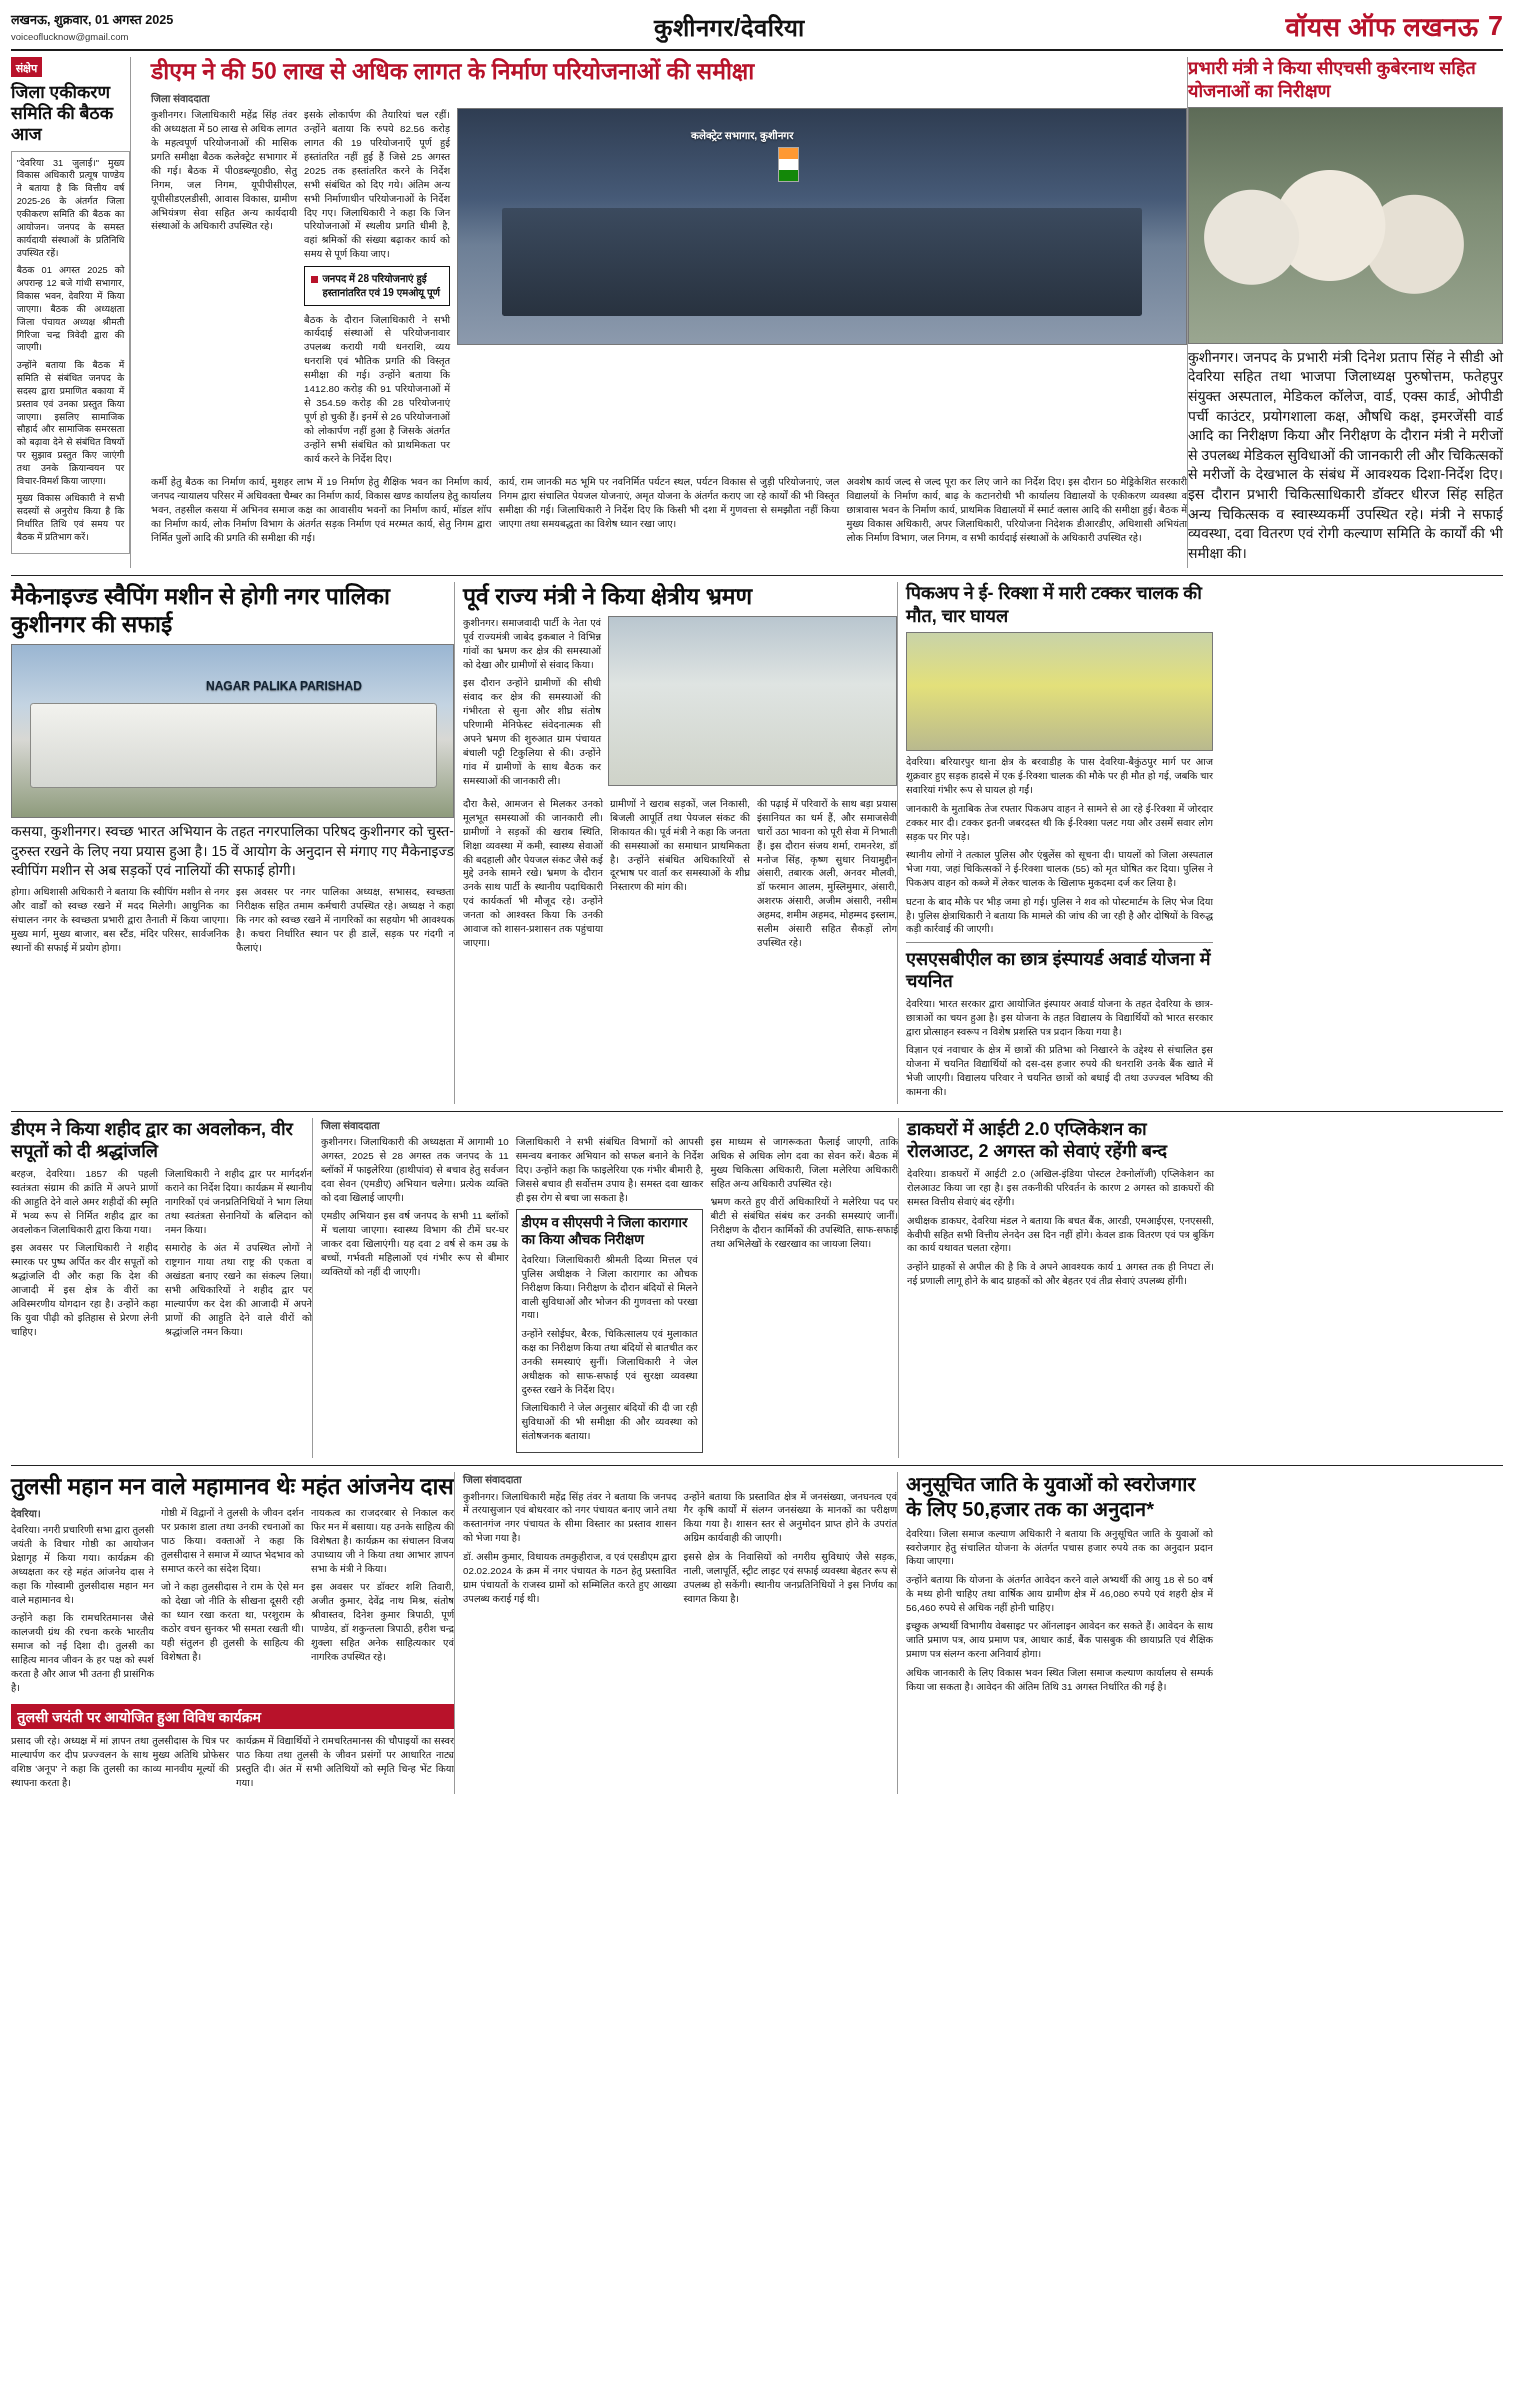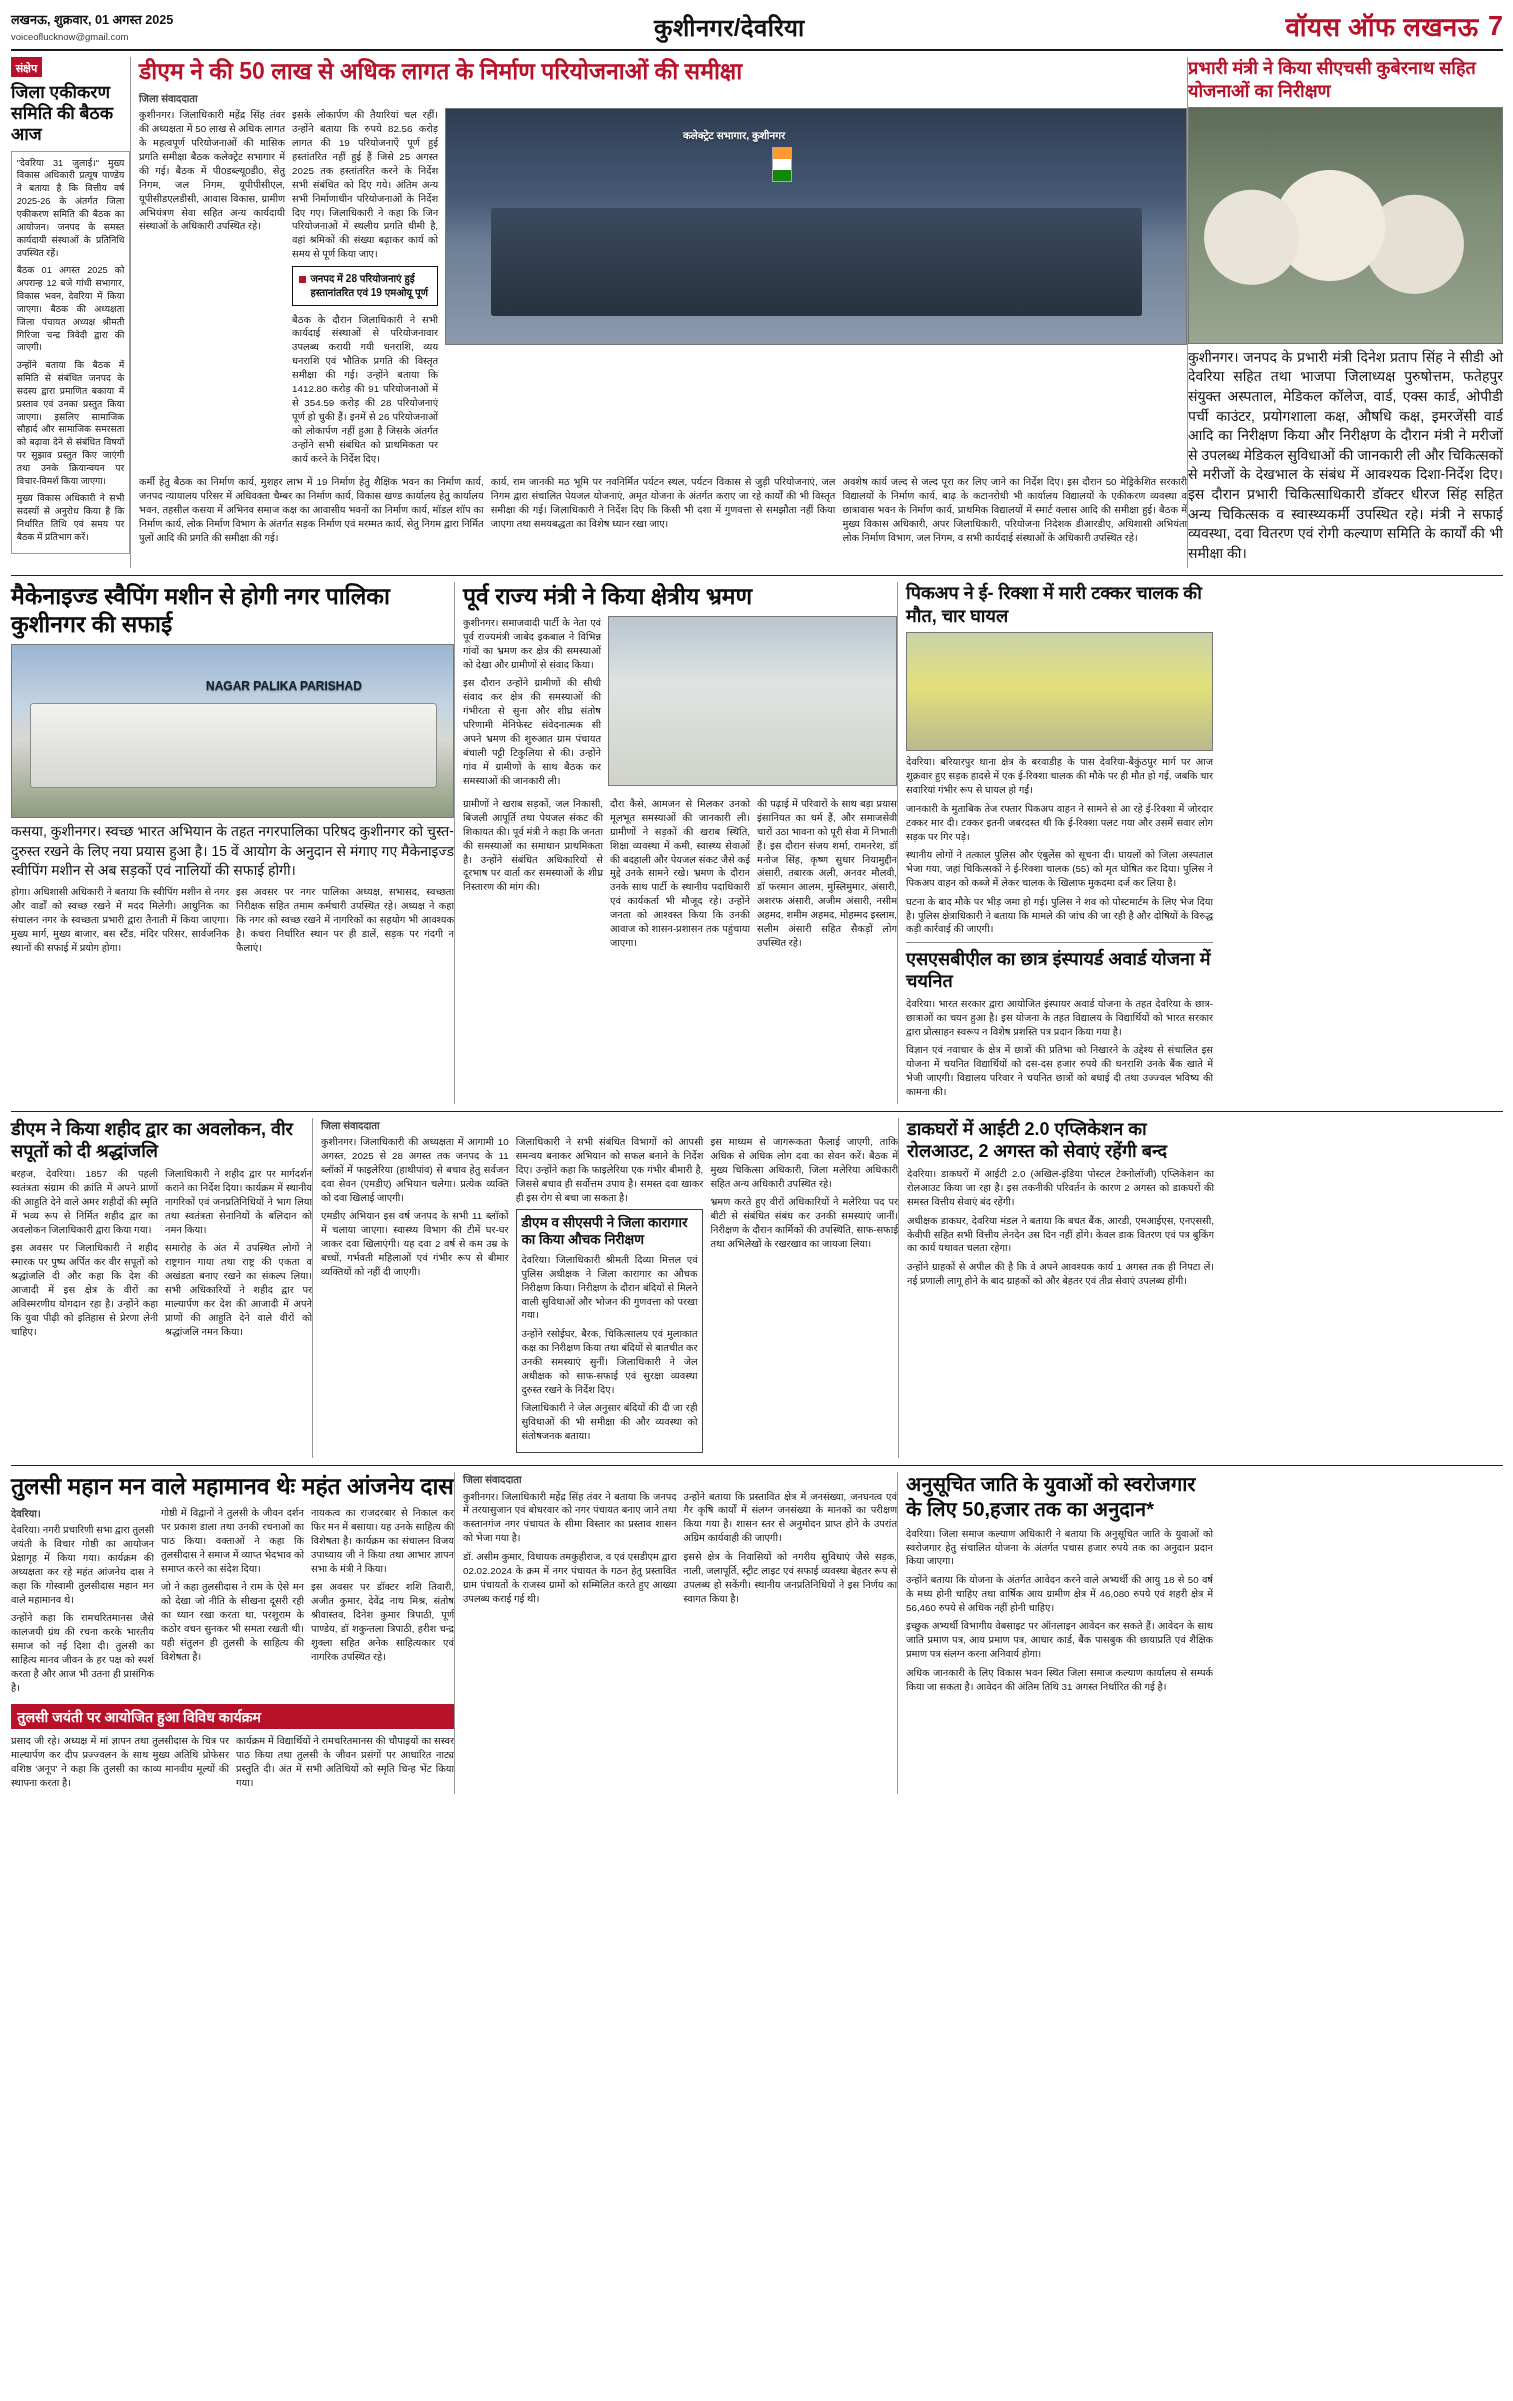--- a/index.html
+++ b/index.html
@@ -224,21 +224,21 @@
       <div class="sidebar-tag">संक्षेप</div>
       <div class="sidebar-title">जिला एकीकरण समिति की बैठक आज</div>
       <div class="sidebar-box">
         <p>"देवरिया 31 जुलाई।" मुख्य विकास अधिकारी प्रत्यूष पाण्डेय ने बताया है कि वित्तीय वर्ष 2025-26 के अंतर्गत जिला एकीकरण समिति की बैठक का आयोजन। जनपद के समस्त कार्यदायी संस्थाओं के प्रतिनिधि उपस्थित रहें।</p>
         <p>बैठक 01 अगस्त 2025 को अपरान्ह 12 बजे गांधी सभागार, विकास भवन, देवरिया में किया जाएगा। बैठक की अध्यक्षता जिला पंचायत अध्यक्ष श्रीमती गिरिजा चन्द्र त्रिवेदी द्वारा की जाएगी।</p>
         <p>उन्होंने बताया कि बैठक में समिति से संबंधित जनपद के सदस्य द्वारा प्रमाणित बकाया में प्रस्ताव एवं उनका प्रस्तुत किया जाएगा। इसलिए सामाजिक सौहार्द और सामाजिक समरसता को बढ़ावा देने से संबंधित विषयों पर सुझाव प्रस्तुत किए जाएंगी तथा उनके क्रियान्वयन पर विचार-विमर्श किया जाएगा।</p>
         <p>मुख्य विकास अधिकारी ने सभी सदस्यों से अनुरोध किया है कि निर्धारित तिथि एवं समय पर बैठक में प्रतिभाग करें।</p>
       </div>
     </div>
 
-    <div class="col c-main vr" style="padding-left:8px">
+    <div class="col c-main vr" style="padding-left:20px">
       <h2 class="hl red">डीएम ने की 50 लाख से अधिक लागत के निर्माण परियोजनाओं की समीक्षा</h2>
       <div class="dateline">जिला संवाददाता</div>
 
       <div class="sub-cols">
         <div style="flex:0 0 146px">
           <p class="body">कुशीनगर। जिलाधिकारी महेंद्र सिंह तंवर की अध्यक्षता में 50 लाख से अधिक लागत के महत्वपूर्ण परियोजनाओं की मासिक प्रगति समीक्षा बैठक कलेक्ट्रेट सभागार में की गई। बैठक में पी0डब्ल्यू0डी0, सेतु निगम, जल निगम, यूपीपीसीएल, यूपीसीडएलडीसी, आवास विकास, ग्रामीण अभियंत्रण सेवा सहित अन्य कार्यदायी संस्थाओं के अधिकारी उपस्थित रहे।</p>
         </div>
         <div style="flex:0 0 146px">
           <p class="body">इसके लोकार्पण की तैयारियां चल रहीं। उन्होंने बताया कि रुपये 82.56 करोड़ लागत की 19 परियोजनाएँ पूर्ण हुई हस्तांतरित नहीं हुई हैं जिसे 25 अगस्त 2025 तक हस्तांतरित करने के निर्देश सभी संबंधित को दिए गये। अंतिम अन्य सभी निर्माणाधीन परियोजनाओं के निर्देश दिए गए। जिलाधिकारी ने कहा कि जिन परियोजनाओं में स्थलीय प्रगति धीमी है, वहां श्रमिकों की संख्या बढ़ाकर कार्य को समय से पूर्ण किया जाए।</p>
           <div class="highlight-box">
@@ -302,24 +302,24 @@
         <div style="flex:0 0 138px">
           <p class="body">कुशीनगर। समाजवादी पार्टी के नेता एवं पूर्व राज्यमंत्री जाबेद इकबाल ने विभिन्न गांवों का भ्रमण कर क्षेत्र की समस्याओं को देखा और ग्रामीणों से संवाद किया।</p>
           <p class="body">इस दौरान उन्होंने ग्रामीणों की सीधी संवाद कर क्षेत्र की समस्याओं की गंभीरता से सुना और शीघ्र संतोष परिणामी मेनिफेस्ट संवेदनात्मक सी अपने भ्रमण की शुरुआत ग्राम पंचायत बंचाली पट्टी टिकुलिया से की। उन्होंने गांव में ग्रामीणों के साथ बैठक कर समस्याओं की जानकारी ली।</p>
         </div>
         <div style="flex:1">
           <div class="photo ph-white" style="height:170px"></div>
         </div>
       </div>
       <div class="sub-cols" style="margin-top:4.7px">
         <div>
+            <p class="body">दौरा कैसे, आमजन से मिलकर उनको मूलभूत समस्याओं की जानकारी ली। ग्रामीणों ने सड़कों की खराब स्थिति, शिक्षा व्यवस्था में कमी, स्वास्थ्य सेवाओं की बदहाली और पेयजल संकट जैसे कई मुद्दे उनके सामने रखे। भ्रमण के दौरान उनके साथ पार्टी के स्थानीय पदाधिकारी एवं कार्यकर्ता भी मौजूद रहे। उन्होंने जनता को आश्वस्त किया कि उनकी आवाज को शासन-प्रशासन तक पहुंचाया जाएगा।</p>
+          </div>
+        <div>
             <p class="body">ग्रामीणों ने खराब सड़कों, जल निकासी, बिजली आपूर्ति तथा पेयजल संकट की शिकायत की। पूर्व मंत्री ने कहा कि जनता की समस्याओं का समाधान प्राथमिकता है। उन्होंने संबंधित अधिकारियों से दूरभाष पर वार्ता कर समस्याओं के शीघ्र निस्तारण की मांग की।</p>
-          </div>
-        <div>
-            <p class="body">दौरा कैसे, आमजन से मिलकर उनको मूलभूत समस्याओं की जानकारी ली। ग्रामीणों ने सड़कों की खराब स्थिति, शिक्षा व्यवस्था में कमी, स्वास्थ्य सेवाओं की बदहाली और पेयजल संकट जैसे कई मुद्दे उनके सामने रखे। भ्रमण के दौरान उनके साथ पार्टी के स्थानीय पदाधिकारी एवं कार्यकर्ता भी मौजूद रहे। उन्होंने जनता को आश्वस्त किया कि उनकी आवाज को शासन-प्रशासन तक पहुंचाया जाएगा।</p>
           </div>
         <div>
             <p class="body">की पढ़ाई में परिवारों के साथ बड़ा प्रयास इंसानियत का धर्म हैं, और समाजसेवी चारों उठा भावना को पूरी सेवा में निभाती हैं। इस दौरान संजय शर्मा, रामनरेश, डॉ मनोज सिंह, कृष्ण सुधार नियामुद्दीन अंसारी, तबारक अली, अनवर मौलवी, डॉ फरमान आलम, मुस्लिमुमार, अंसारी, अशरफ अंसारी, अजीम अंसारी, नसीम अहमद, शमीम अहमद, मोहम्मद इस्लाम, सलीम अंसारी सहित सैकड़ों लोग उपस्थित रहे।</p>
           </div>
       </div>
     </div>
 
     <div class="col c-right vr" style="padding-left:8px">
       <h3 class="hl-sm">पिकअप ने ई- रिक्शा में मारी टक्कर चालक की मौत, चार घायल</h3>
       <div class="photo ph-van" style="height:119px; margin-bottom:4.7px"></div>

